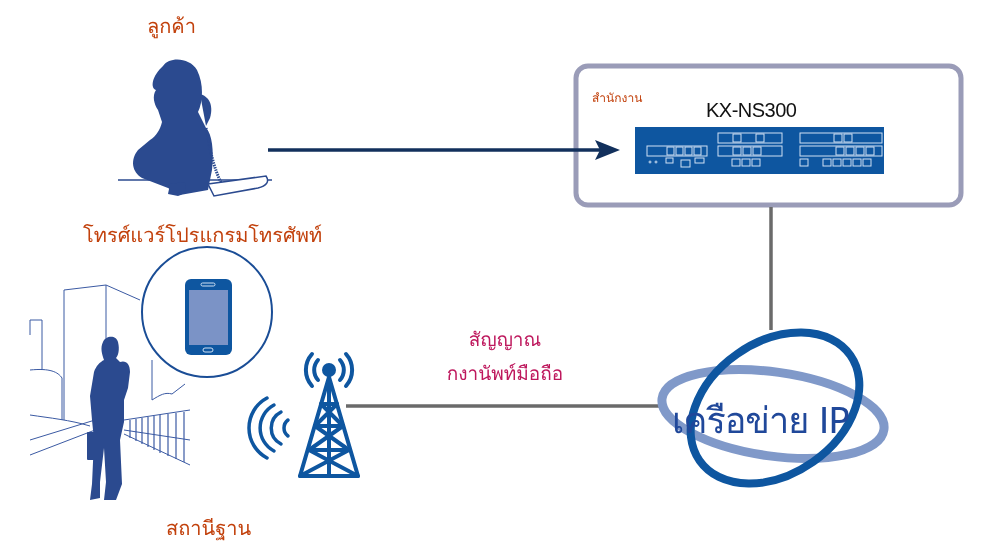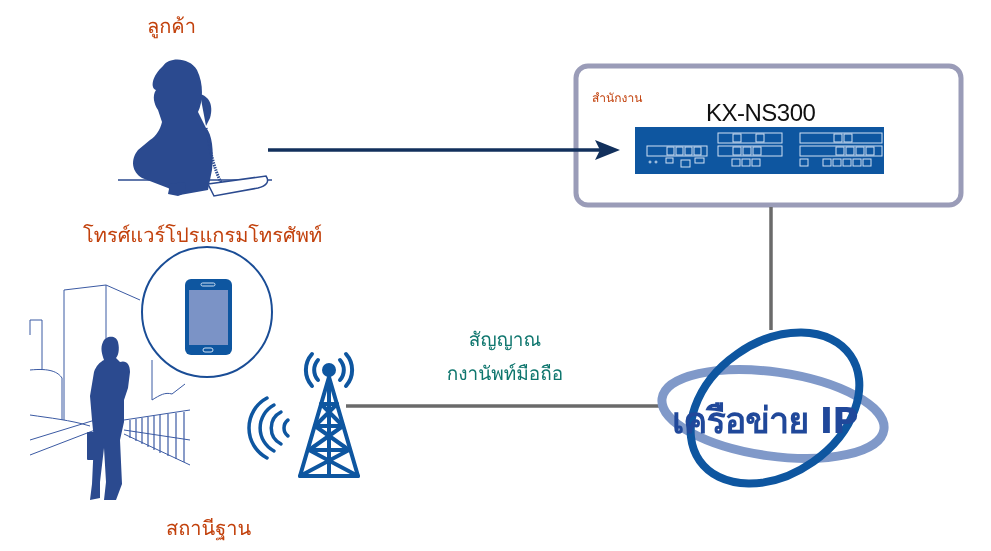--- a/index.html
+++ b/index.html
@@ -4,23 +4,23 @@
 <style>
   html, body { margin: 0; padding: 0; background: #ffffff; }
   body { width: 991px; height: 551px; position: relative; overflow: hidden;
          font-family: "DejaVu Sans", "Liberation Sans", sans-serif; }
   .abs { position: absolute; }
   .lbl { color: #c2410c; font-size: 20px; white-space: nowrap; }
   #customer-label { left: 147px; top: 10px; }
   #softphone-label { left: 83px; top: 219px; }
   #station-label { left: 154px; top: 512px; margin-left: 12px; }
   #office-label { left: 592px; top: 88px; font-size: 12px; }
-  #model-label { left: 706px; top: 99px; font-size: 24px; color: #111; font-family: "Liberation Sans", sans-serif; letter-spacing: -0.5px; }
-  #signal-label { left: 415px; top: 322px; text-align: center; color: #0f766e; font-size: 19px; line-height: 34px; width: 180px; }
-  #network-label { left: 672px; top: 392px; color: #20489a; font-size: 36px; font-weight: bold; letter-spacing: -1px; font-family: "DejaVu Sans", sans-serif; }
+  #model-label { left: 706px; top: 99px; font-size: 20px; color: #111; font-family: "Liberation Sans", sans-serif; letter-spacing: -0.5px; }
+  #signal-label { left: 415px; top: 322px; text-align: center; color: #be185d; font-size: 19px; line-height: 34px; width: 180px; }
+  #network-label { left: 672px; top: 392px; color: #20489a; font-size: 36px; font-weight: normal; letter-spacing: -1px; font-family: "DejaVu Sans", sans-serif; }
   svg#canvas { position: absolute; left: 0; top: 0; }
 </style>
 </head>
 <body>
 
 <svg id="canvas" width="991" height="551" viewBox="0 0 991 551">
 
   <rect x="576" y="66" width="385" height="139" rx="12" ry="12" fill="#ffffff" stroke="#9a9cb8" stroke-width="5"></rect>
 
   <line x1="771" y1="207" x2="771" y2="330" stroke="#6a6a6a" stroke-width="3.5"></line>

